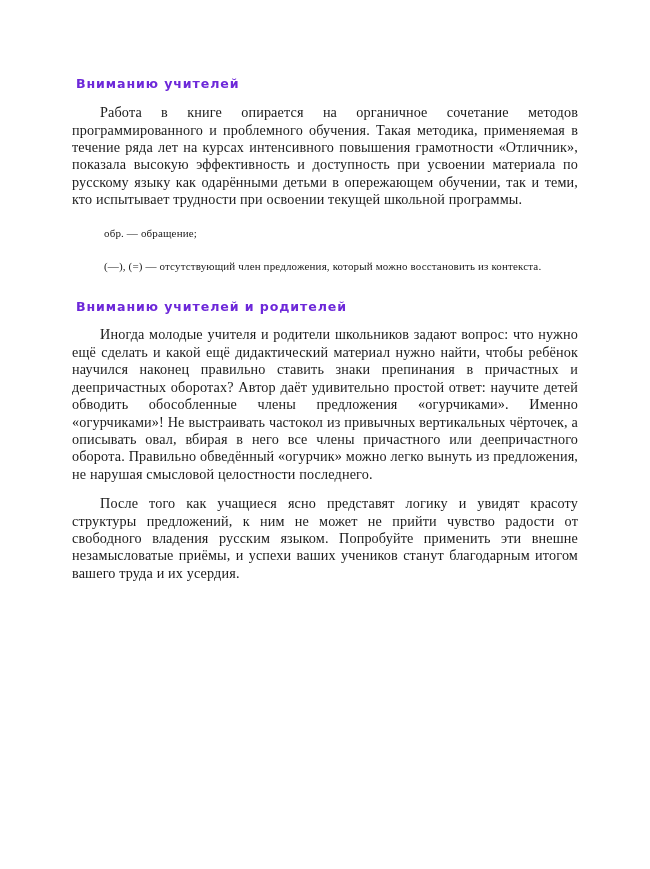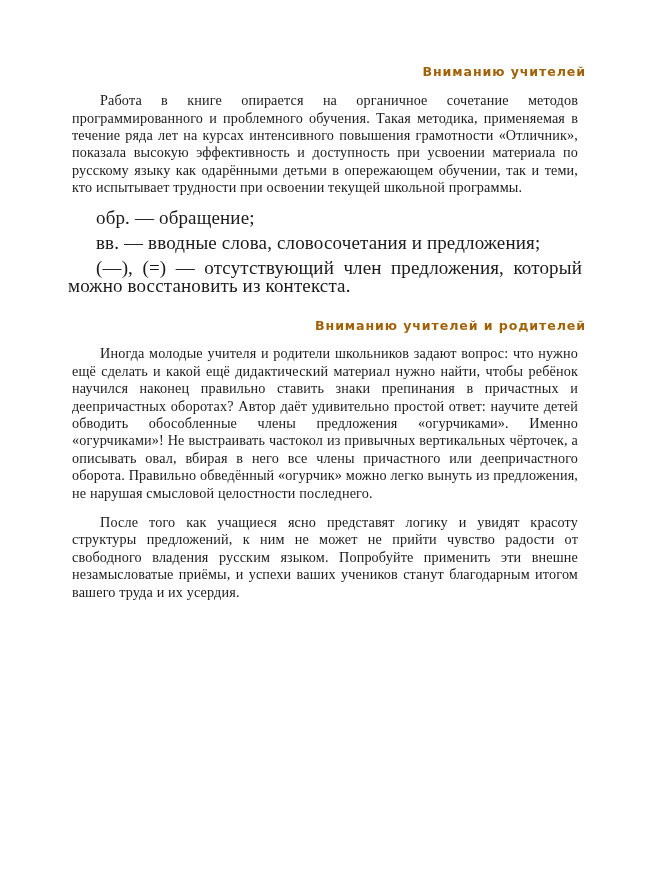--- a/index.html
+++ b/index.html
@@ -21,23 +21,23 @@
     top: 60px;
     width: 530px;
   }
 
   
   .heading {
     font-family: "DejaVu Sans", "Liberation Sans", sans-serif;
     font-weight: bold;
     font-size: 12.6px;
     letter-spacing: 0.9px;
-    color: #a16207;
-    text-align: right;
-    margin: 4px;
+    color: #6d28d9;
+    text-align: left;
+    margin: 16px;
     line-height: 1.2;
   }
   .heading-1 { margin-bottom: 13px; }
   .heading-2 { margin-top: 23px; margin-bottom: 12px; }
   .heading-3 { margin-top: 24px; margin-bottom: 12px; }
 
   
   .para {
     font-family: "Liberation Serif", "DejaVu Serif", serif;
     font-size: 14.2px;
@@ -53,28 +53,28 @@
   .para.indent { text-indent: 28px; }
 
   
   .abbr-list {
     list-style: none;
     margin: 0;
     padding: 0;
   }
   .abbr-item {
     font-family: "Liberation Serif", "DejaVu Serif", serif;
-    font-size: 19px;
+    font-size: 11px;
     line-height: 17.4px;
     color: #1a1a1a;
     letter-spacing: 0.15px;
     text-indent: 28px;
     text-align: justify;
     text-align-last: left;
-    margin: 8px;
+    margin: 16px;
   }
   .abbr-item.wrap { text-indent: 28px; }
   .abbr-item em {
     font-style: italic;
   }
   .sym { font-family: "Liberation Serif", "DejaVu Serif", serif; }
 </style>
 </head>
 <body>
 
@@ -83,23 +83,20 @@
 
     <h2 class="heading heading-1">Вниманию учителей</h2>
 
     <p class="para indent">Работа в книге опирается на органичное сочетание методов программированного и проблемного обучения. Такая методика, применяемая в течение ряда лет на курсах интенсивного повышения грамотности «Отличник», показала высокую эффективность и доступность при усвоении материала по русскому языку как одарёнными детьми в опережающем обучении, так и теми, кто испытывает трудности при освоении текущей школьной программы.</p>
 
 
     <div class="abbr-list">
       <p class="abbr-item">
         <span class="sym">обр.</span><span> — обращение;</span>
       </p>
-      <p class="abbr-item">
-        <span class="sym">вв.</span><span> — вводные слова, словосочетания и предложения;</span>
-      </p>
       <p class="abbr-item wrap">
         <span class="sym">(—), (=)</span><span> — отсутствующий член предложения, который можно восстановить из контекста.</span>
       </p>
     </div>
 
     <h2 class="heading heading-3">Вниманию учителей и родителей</h2>
 
     <p class="para indent">Иногда молодые учителя и родители школьников задают вопрос: что нужно ещё сделать и какой ещё дидактический материал нужно найти, чтобы ребёнок научился наконец правильно ставить знаки препинания в причастных и деепричастных оборотах? Автор даёт удивительно простой ответ: научите детей обводить обособленные члены предложения «огурчиками». Именно «огурчиками»! Не выстраивать частокол из привычных вертикальных чёрточек, а описывать овал, вбирая в него все члены причастного или деепричастного оборота. Правильно обведённый «огурчик» можно легко вынуть из предложения, не нарушая смысловой целостности последнего.</p>
 
     <p class="para indent">После того как учащиеся ясно представят логику и увидят красоту структуры предложений, к ним не может не прийти чувство радости от свободного владения русским языком. Попробуйте применить эти внешне незамысловатые приёмы, и успехи ваших учеников станут благодарным итогом вашего труда и их усердия.</p>

